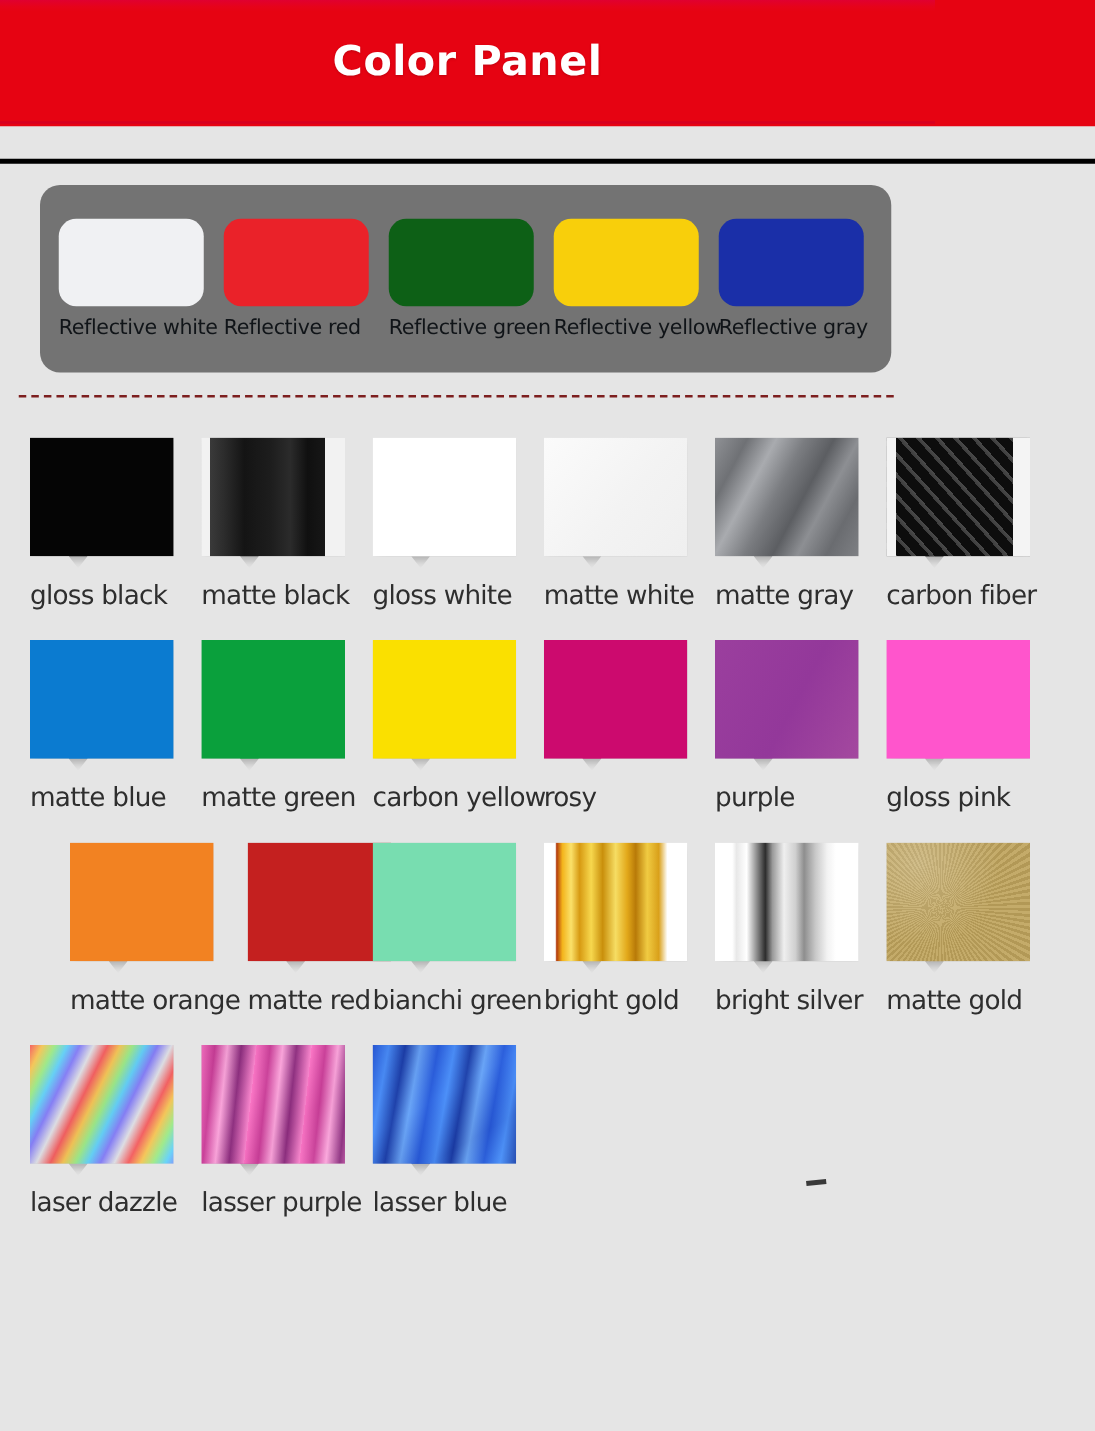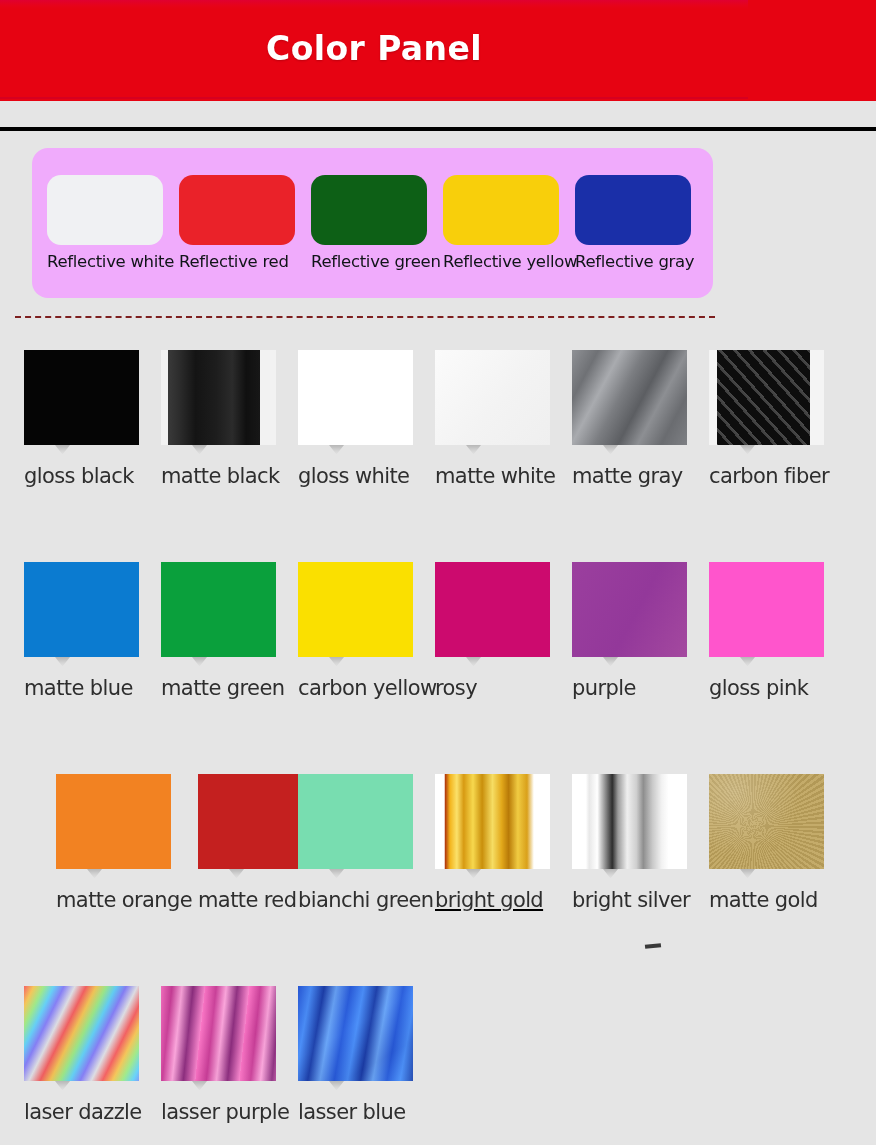--- a/index.html
+++ b/index.html
@@ -65,21 +65,21 @@
     height: 4px;
     background: #000000;
   }
 
   
   .reflective-panel {
     position: absolute;
     left: 32px; top: 148px;
     width: 681px;
     height: 150px;
-    background: #f0abfc;
+    background: #737373;
     border-radius: 16px;
   }
   .reflective-row {
     position: absolute;
     left: 15px; top: 27px;
     display: flex;
     gap: 16px;
   }
   .reflective-cell {
     width: 116px;
@@ -108,21 +108,21 @@
   }
 
   
   .swatch-grid {
     position: absolute;
     left: 24px; top: 350px;
     width: 840px;
   }
   .swatch-row {
     position: relative;
-    height: 212px;
+    height: 162px;
   }
   .swatch-cell {
     position: absolute;
     width: 137px;
     top: 0;
   }
   .bubble {
     position: relative;
     width: 115px;
     height: 95px;
@@ -392,21 +392,21 @@
           <div class="bubble-fill fill-flat" style="background: rgb(196, 32, 31);"></div>
         </div>
         <div class="swatch-label">matte red</div>
       </div>
       <div class="swatch-cell" style="left: 274px;">
         <div class="bubble">
           <div class="bubble-fill fill-flat" style="background: rgb(120, 221, 176);"></div>
         </div>
         <div class="swatch-label">bianchi green</div>
       </div>
-      <div class="swatch-cell" style="left: 411px; text-decoration: underline;">
+      <div class="swatch-cell" style="left: 411px;">
         <div class="bubble">
           <div class="bubble-fill fill-bright-gold"></div>
         </div>
         <div class="swatch-label">bright gold</div>
       </div>
       <div class="swatch-cell" style="left: 548px;">
         <div class="bubble">
           <div class="bubble-fill fill-bright-silver"></div>
         </div>
         <div class="swatch-label">bright silver</div>

